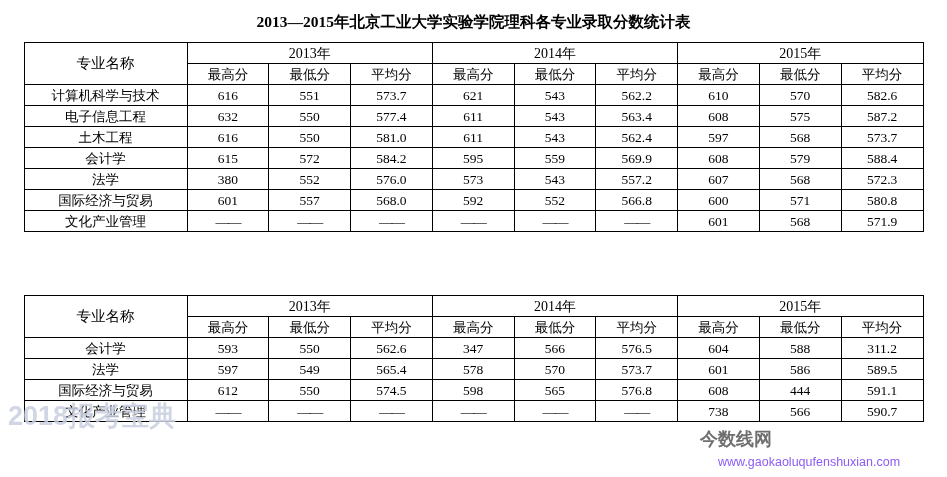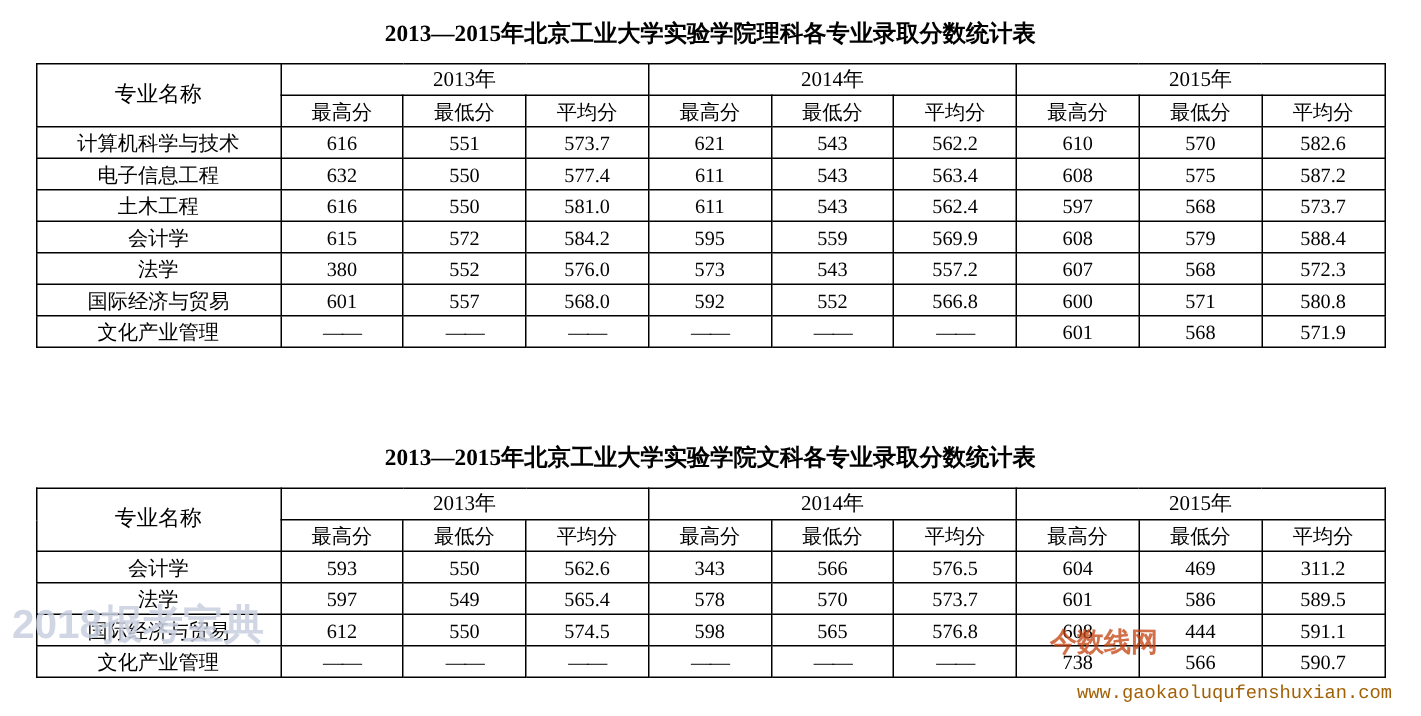--- a/index.html
+++ b/index.html
@@ -92,33 +92,33 @@
     left: 8px;
     top: 398px;
     font-size: 27px;
     font-weight: bold;
     color: #c9cfe0;
     font-family: "Liberation Sans", sans-serif;
     opacity: 0.85;
   }
   #wm-right-cn {
     left: 700px;
-    top: 416px;
+    top: 427px;
     font-size: 18px;
     font-weight: bold;
-    color: #c2410c;
+    color: #404040;
     font-family: "Liberation Sans", sans-serif;
     opacity: 0.75;
   }
   #wm-right-url {
     left: 718px;
     top: 455px;
     font-size: 12.5px;
-    color: #a16207;
-    font-family: Liberation Mono, monospace;
+    color: #8b5cf6;
+    font-family: Liberation Sans, sans-serif;
   }
 </style>
 </head>
 <body>
 
 <div class="page">
 
   <div class="table-block" id="block-science">
     <div class="table-title">2013—2015年北京工业大学实验学院理科各专业录取分数统计表</div>
     <table class="score-table">
@@ -235,21 +235,20 @@
           <td class="dash">——</td>
           <td class="num">601</td>
           <td class="num">568</td>
           <td class="num">571.9</td>
         </tr>
       </tbody>
     </table>
   </div>
 
   <div class="table-block" id="block-arts">
-    <div class="table-title">2013—2015年北京工业大学实验学院文科各专业录取分数统计表</div>
     <table class="score-table">
       <colgroup>
         <col class="col-major">
         <col>
           <col>
           <col>
           <col>
           <col>
           <col>
           <col>
@@ -273,25 +272,25 @@
           <td class="sub-head">最高分</td>
           <td class="sub-head">最低分</td>
           <td class="sub-head">平均分</td>
         </tr>
 
         <tr>
           <td class="major-cell">会计学</td>
           <td class="num">593</td>
           <td class="num">550</td>
           <td class="num">562.6</td>
-          <td class="num">343</td>
+          <td class="num">347</td>
           <td class="num">566</td>
           <td class="num">576.5</td>
           <td class="num">604</td>
-          <td class="num">469</td>
+          <td class="num">588</td>
           <td class="num">311.2</td>
         </tr>
         <tr>
           <td class="major-cell">法学</td>
           <td class="num">597</td>
           <td class="num">549</td>
           <td class="num">565.4</td>
           <td class="num">578</td>
           <td class="num">570</td>
           <td class="num">573.7</td>

